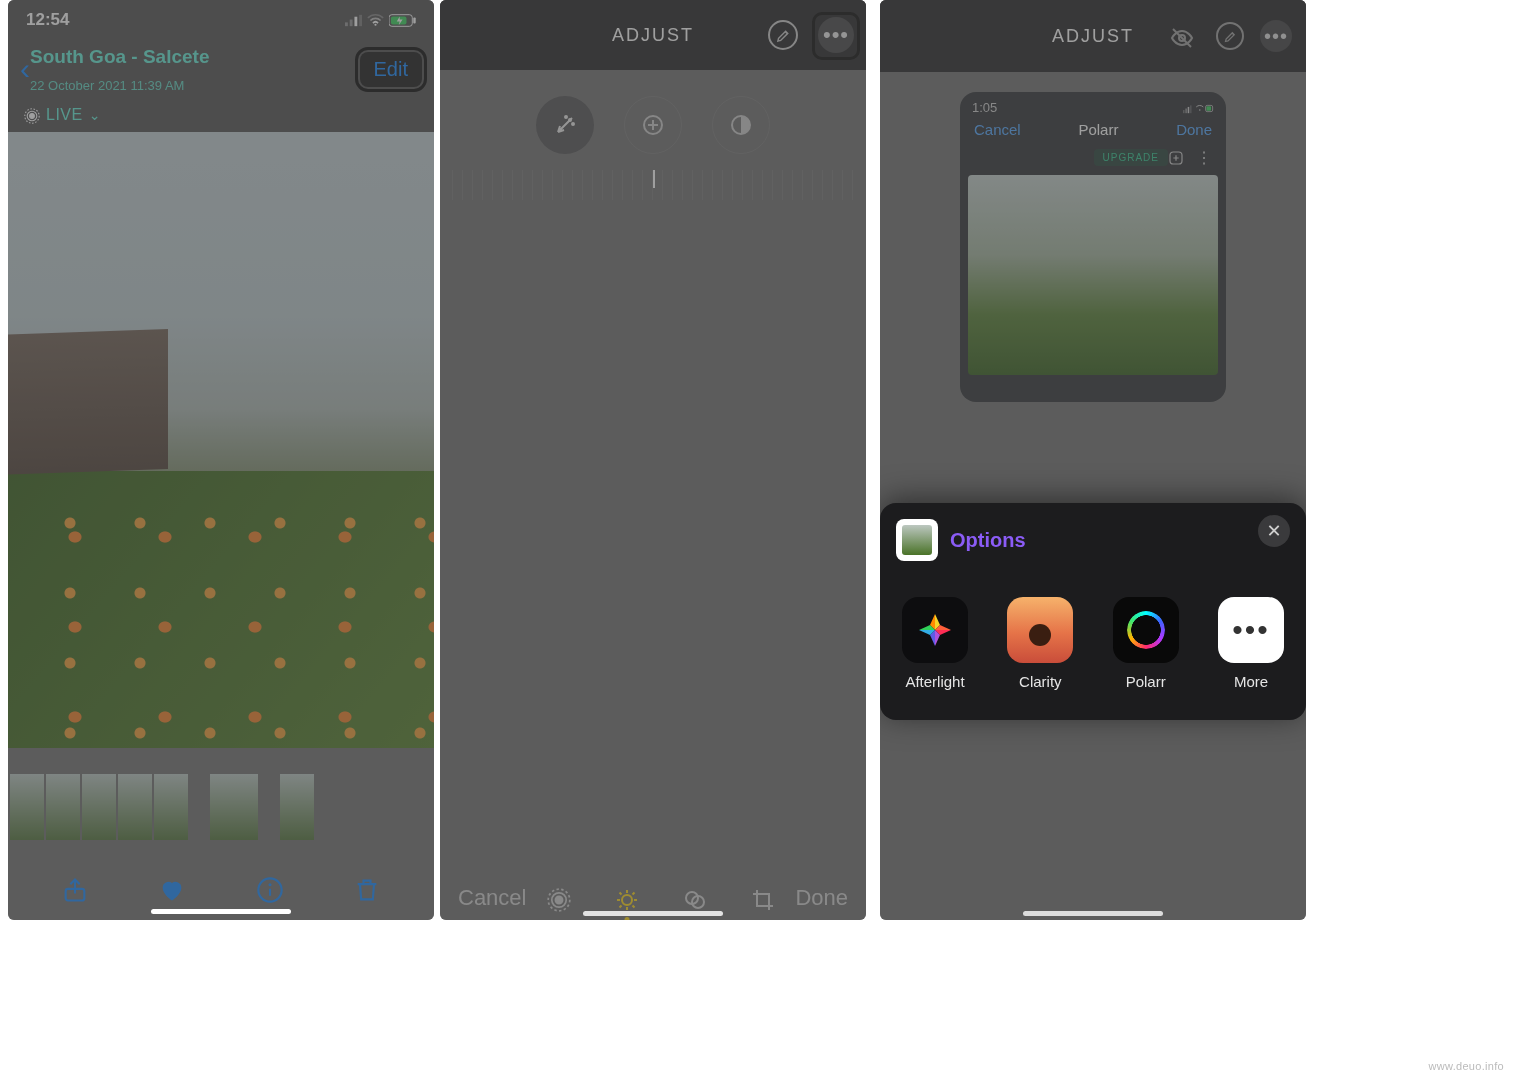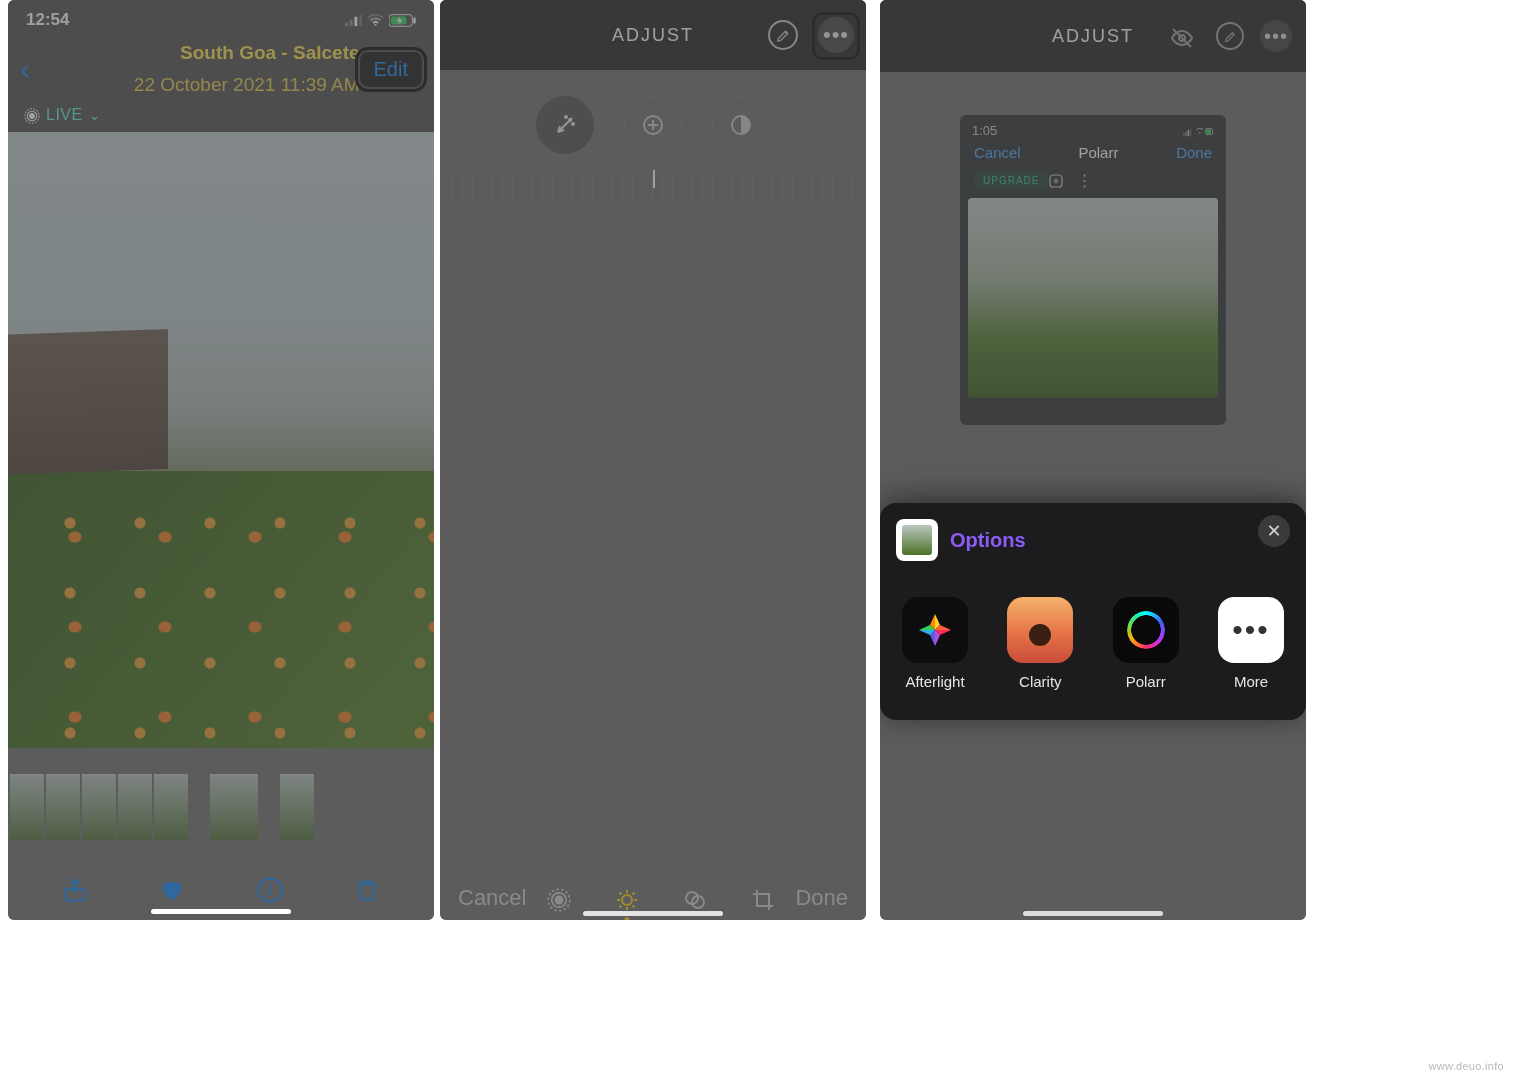--- a/index.html
+++ b/index.html
@@ -49,23 +49,23 @@
   }
   .status .right { display:flex; align-items:center; gap:5px; }
 
   
   .p1 .nav1 {
     height: 58px; background: rgba(50,50,52,.6);
     display:flex; align-items:center; justify-content:space-between;
     padding: 0 12px; position:relative; z-index:10;
   }
   .p1 .back { color:#0a84ff; font-size:30px; font-weight:500; }
-  .p1 .title-col { text-align:right; color:#fde047; flex:1; }
+  .p1 .title-col { text-align:left; color:#5eead4; flex:1; }
   .p1 .title-col .t1 { font-size:19px; font-weight:600; }
-  .p1 .title-col .t2 { font-size:19px; opacity:.85; margin-top:10px; }
+  .p1 .title-col .t2 { font-size:13px; opacity:.85; margin-top:10px; }
   .p1 .edit-btn {
     background:#111; color:#0a84ff; font-size:20px; font-weight:500;
     padding:6px 14px; border-radius:8px;
     position:relative; z-index:60;
   }
   .hl { outline:3px solid #000; outline-offset:2px; border-radius:10px; }
 
   .p1 .live-row {
     height:34px; background: rgba(50,50,52,.6);
     display:flex; align-items:center; gap:6px;
@@ -190,33 +190,33 @@
   .p3 .nav3 .eye { position:absolute; right:112px; top:50%; transform:translateY(-50%);
     color:#9b9b9b; font-size:24px; }
   .p3 .nav3 .markup3 { position:absolute; right:62px; top:50%; transform:translateY(-50%);
     width:28px; height:28px; border:2px solid #9b9b9b; border-radius:50%;
     display:flex; align-items:center; justify-content:center; color:#9b9b9b; font-size:15px;}
   .p3 .nav3 .more3 { position:absolute; right:14px; top:50%; transform:translateY(-50%);
     width:32px; height:32px; border-radius:50%; background:#3a3a3c; color:#ddd;
     display:flex; align-items:center; justify-content:center; font-size:20px; letter-spacing:1px;}
 
   .p3 .polarr-box {
-    margin:43px 80px 0; height:310px; background:#26292d; border-radius:6px;
+    margin:20px 80px 0; height:310px; background:#26292d; border-radius:16px;
     position:relative; z-index:10;
   }
   .p3 .polarr-box .pb-top{
     display:flex; align-items:center; justify-content:space-between;
     padding:8px 12px 4px; font-size:13px; color:#c9c9c9;
   }
   .p3 .polarr-box .pb-nav{
     display:flex; align-items:center; justify-content:space-between;
     padding:2px 14px 6px; font-size:15px;
   }
   .p3 .pb-nav .cancel{color:#4aa3ff;} .p3 .pb-nav .ttl{color:#fff;} .p3 .pb-nav .done{color:#4aa3ff;}
-  .p3 .pb-row{ display:flex; align-items:center; justify-content:flex-start; padding:4px 14px 8px;}
+  .p3 .pb-row{ display:flex; align-items:center; justify-content:flex-end; padding:4px 14px 8px;}
   .p3 .pb-row .upg{ background:#1e3a32; color:#27c28a; font-size:10px; letter-spacing:1px;
     padding:3px 9px; border-radius:4px;}
   .p3 .pb-row .ricons{ color:#c7c7c7; font-size:16px; display:flex; gap:12px;}
   .p3 .pb-photo{ margin:0 8px 8px; height:200px; border-radius:4px;
     background: linear-gradient(to bottom,#c0ccc9 0%,#9fb19a 40%,#4f7a2a 70%,#2d5914 100%); }
 
   
   .p3 .sheet {
     position:absolute; left:0; right:0; bottom:200px;
     background:#1c1c1e; border-radius:16px;

